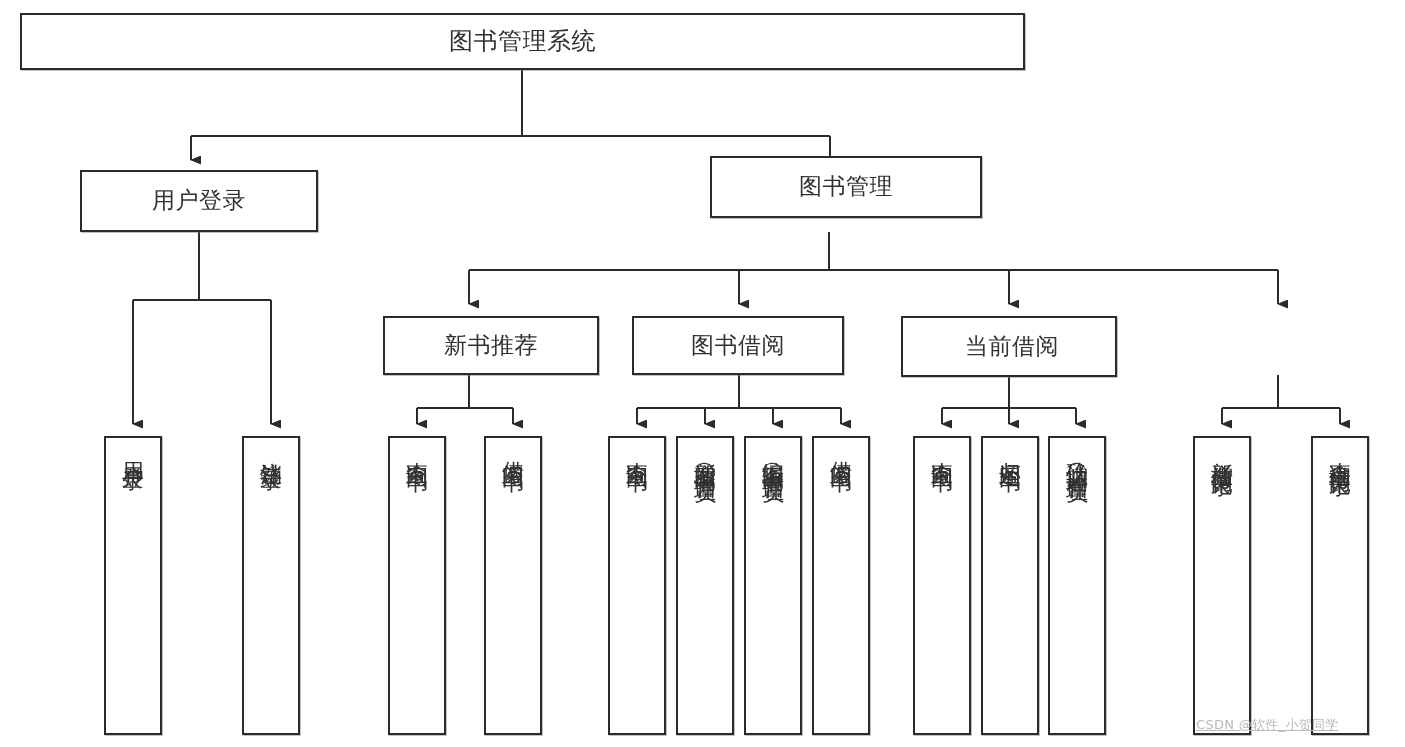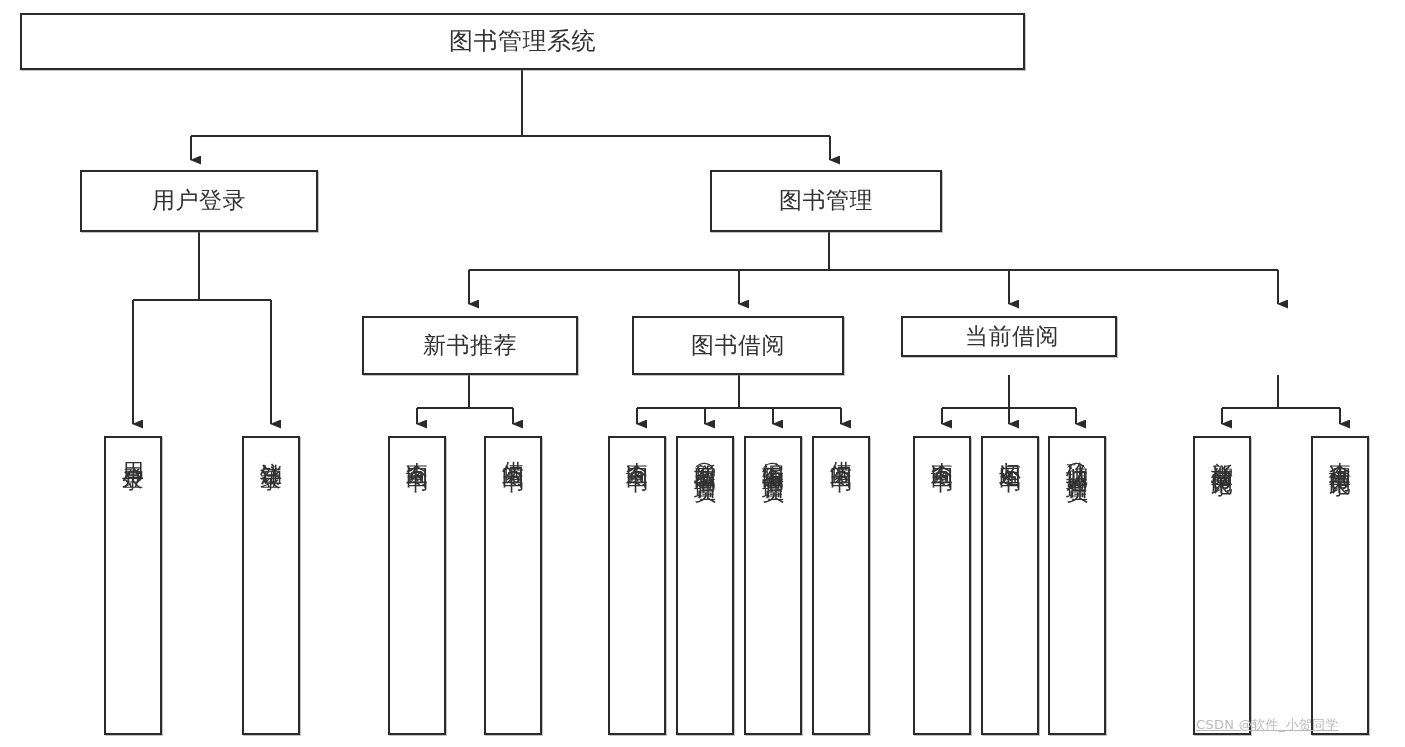--- a/index.html
+++ b/index.html
@@ -129,33 +129,33 @@
   </svg>
 
   <div class="node h root" style="left:20px; top:13px; width:1005px; height:57px;">
     <span class="lbl">图书管理系统</span>
   </div>
 
   <div class="node h" style="left:80px; top:170px; width:238px; height:62px;">
     <span class="lbl">用户登录</span>
   </div>
 
-  <div class="node h" style="left:710px; top:170px; width:232px; height:62px;">
+  <div class="node h" style="left:710px; top:156px; width:272px; height:62px;">
     <span class="lbl">图书管理</span>
   </div>
 
-  <div class="node h" style="left:362px; top:316px; width:216px; height:59px;">
+  <div class="node h" style="left:383px; top:316px; width:216px; height:59px;">
     <span class="lbl">新书推荐</span>
   </div>
 
   <div class="node h" style="left:632px; top:316px; width:212px; height:59px;">
     <span class="lbl">图书借阅</span>
   </div>
 
-  <div class="node h" style="left:901px; top:316px; width:216px; height:41px;padding-left:6px;">
+  <div class="node h" style="left:901px; top:316px; width:216px; height:61px;padding-left:6px;">
     <span class="lbl">当前借阅</span>
   </div>
 
 
   <div class="node v" style="left:104px; top:436px; width:58px; height:299px;">
     <span class="lbl">用户登录</span>
   </div>
 
   <div class="node v" style="left:242px; top:436px; width:58px; height:299px;">
     <span class="lbl">注销登录</span>

